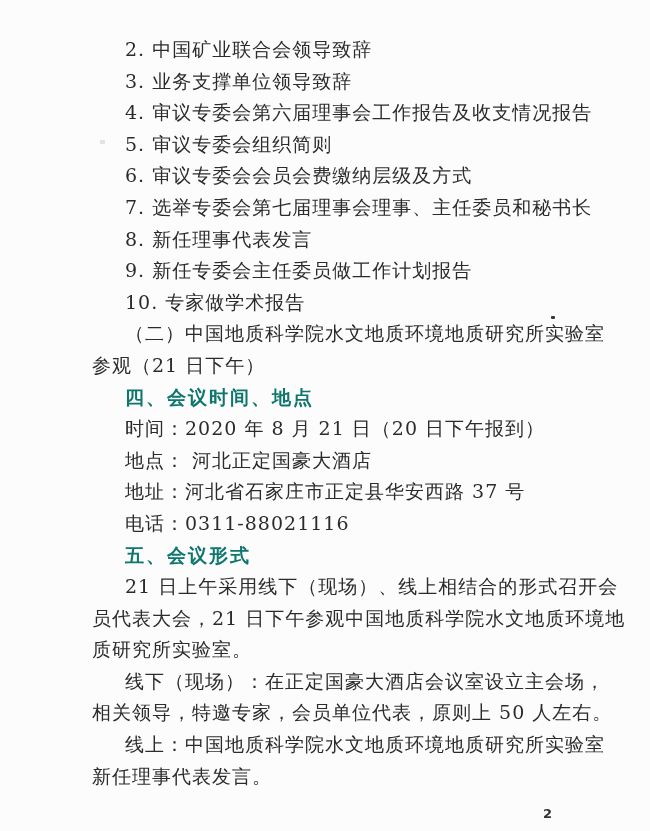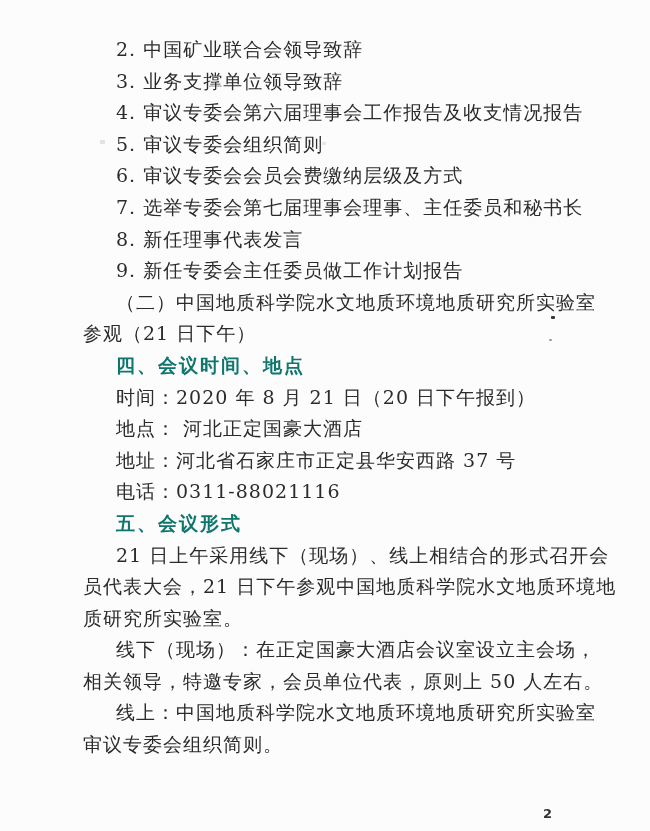--- a/index.html
+++ b/index.html
@@ -13,21 +13,21 @@
     height: 831px;
     margin: 0 auto;
     background: #fcfcfc;
     overflow: hidden;
     font-family: "DejaVu Serif", "Liberation Serif", serif;
     color: #2b2b2b;
   }
   .content {
     position: absolute;
     top: 34px;
-    left: 83px;
+    left: 92px;
     width: 520px;
   }
   .line {
     font-size: 19px;
     line-height: 31.6px;
     height: 31.6px;
     letter-spacing: 1px;
     white-space: pre;
     overflow: visible;
   }
@@ -64,38 +64,39 @@
 <div class="page">
   <div class="content">
     <div class="line indent">2. 中国矿业联合会领导致辞</div>
     <div class="line indent">3. 业务支撑单位领导致辞</div>
     <div class="line indent">4. 审议专委会第六届理事会工作报告及收支情况报告</div>
     <div class="line indent">5. 审议专委会组织简则</div>
     <div class="line indent">6. 审议专委会会员会费缴纳层级及方式</div>
     <div class="line indent">7. 选举专委会第七届理事会理事、主任委员和秘书长</div>
     <div class="line indent">8. 新任理事代表发言</div>
     <div class="line indent">9. 新任专委会主任委员做工作计划报告</div>
+    <div class="line indent">10. 专家做学术报告</div>
 
     <div class="line indent">（二）中国地质科学院水文地质环境地质研究所实验室</div>
     <div class="line">参观（21 日下午）</div>
 
     <div class="line indent heading">四、会议时间、地点</div>
     <div class="line indent">时间：2020 年 8 月 21 日（20 日下午报到）</div>
     <div class="line indent">地点： 河北正定国豪大酒店</div>
     <div class="line indent">地址：河北省石家庄市正定县华安西路 37 号</div>
     <div class="line indent">电话：0311-88021116</div>
 
     <div class="line indent heading">五、会议形式</div>
     <div class="line indent">21 日上午采用线下（现场）、线上相结合的形式召开会</div>
     <div class="line">员代表大会，21 日下午参观中国地质科学院水文地质环境地</div>
     <div class="line">质研究所实验室。</div>
     <div class="line indent">线下（现场）：在正定国豪大酒店会议室设立主会场，</div>
     <div class="line">相关领导，特邀专家，会员单位代表，原则上 50 人左右。</div>
     <div class="line indent">线上：中国地质科学院水文地质环境地质研究所实验室</div>
-    <div class="line">审议专委会组织简则。</div>
+    <div class="line">新任理事代表发言。</div>
   </div>
 
   <div class="page-number">2</div>
 
   <div class="speck speck-1"></div>
   <div class="speck speck-2"></div>
   <div class="speck speck-3"></div>
   <div class="speck speck-4"></div>
 </div>
 

